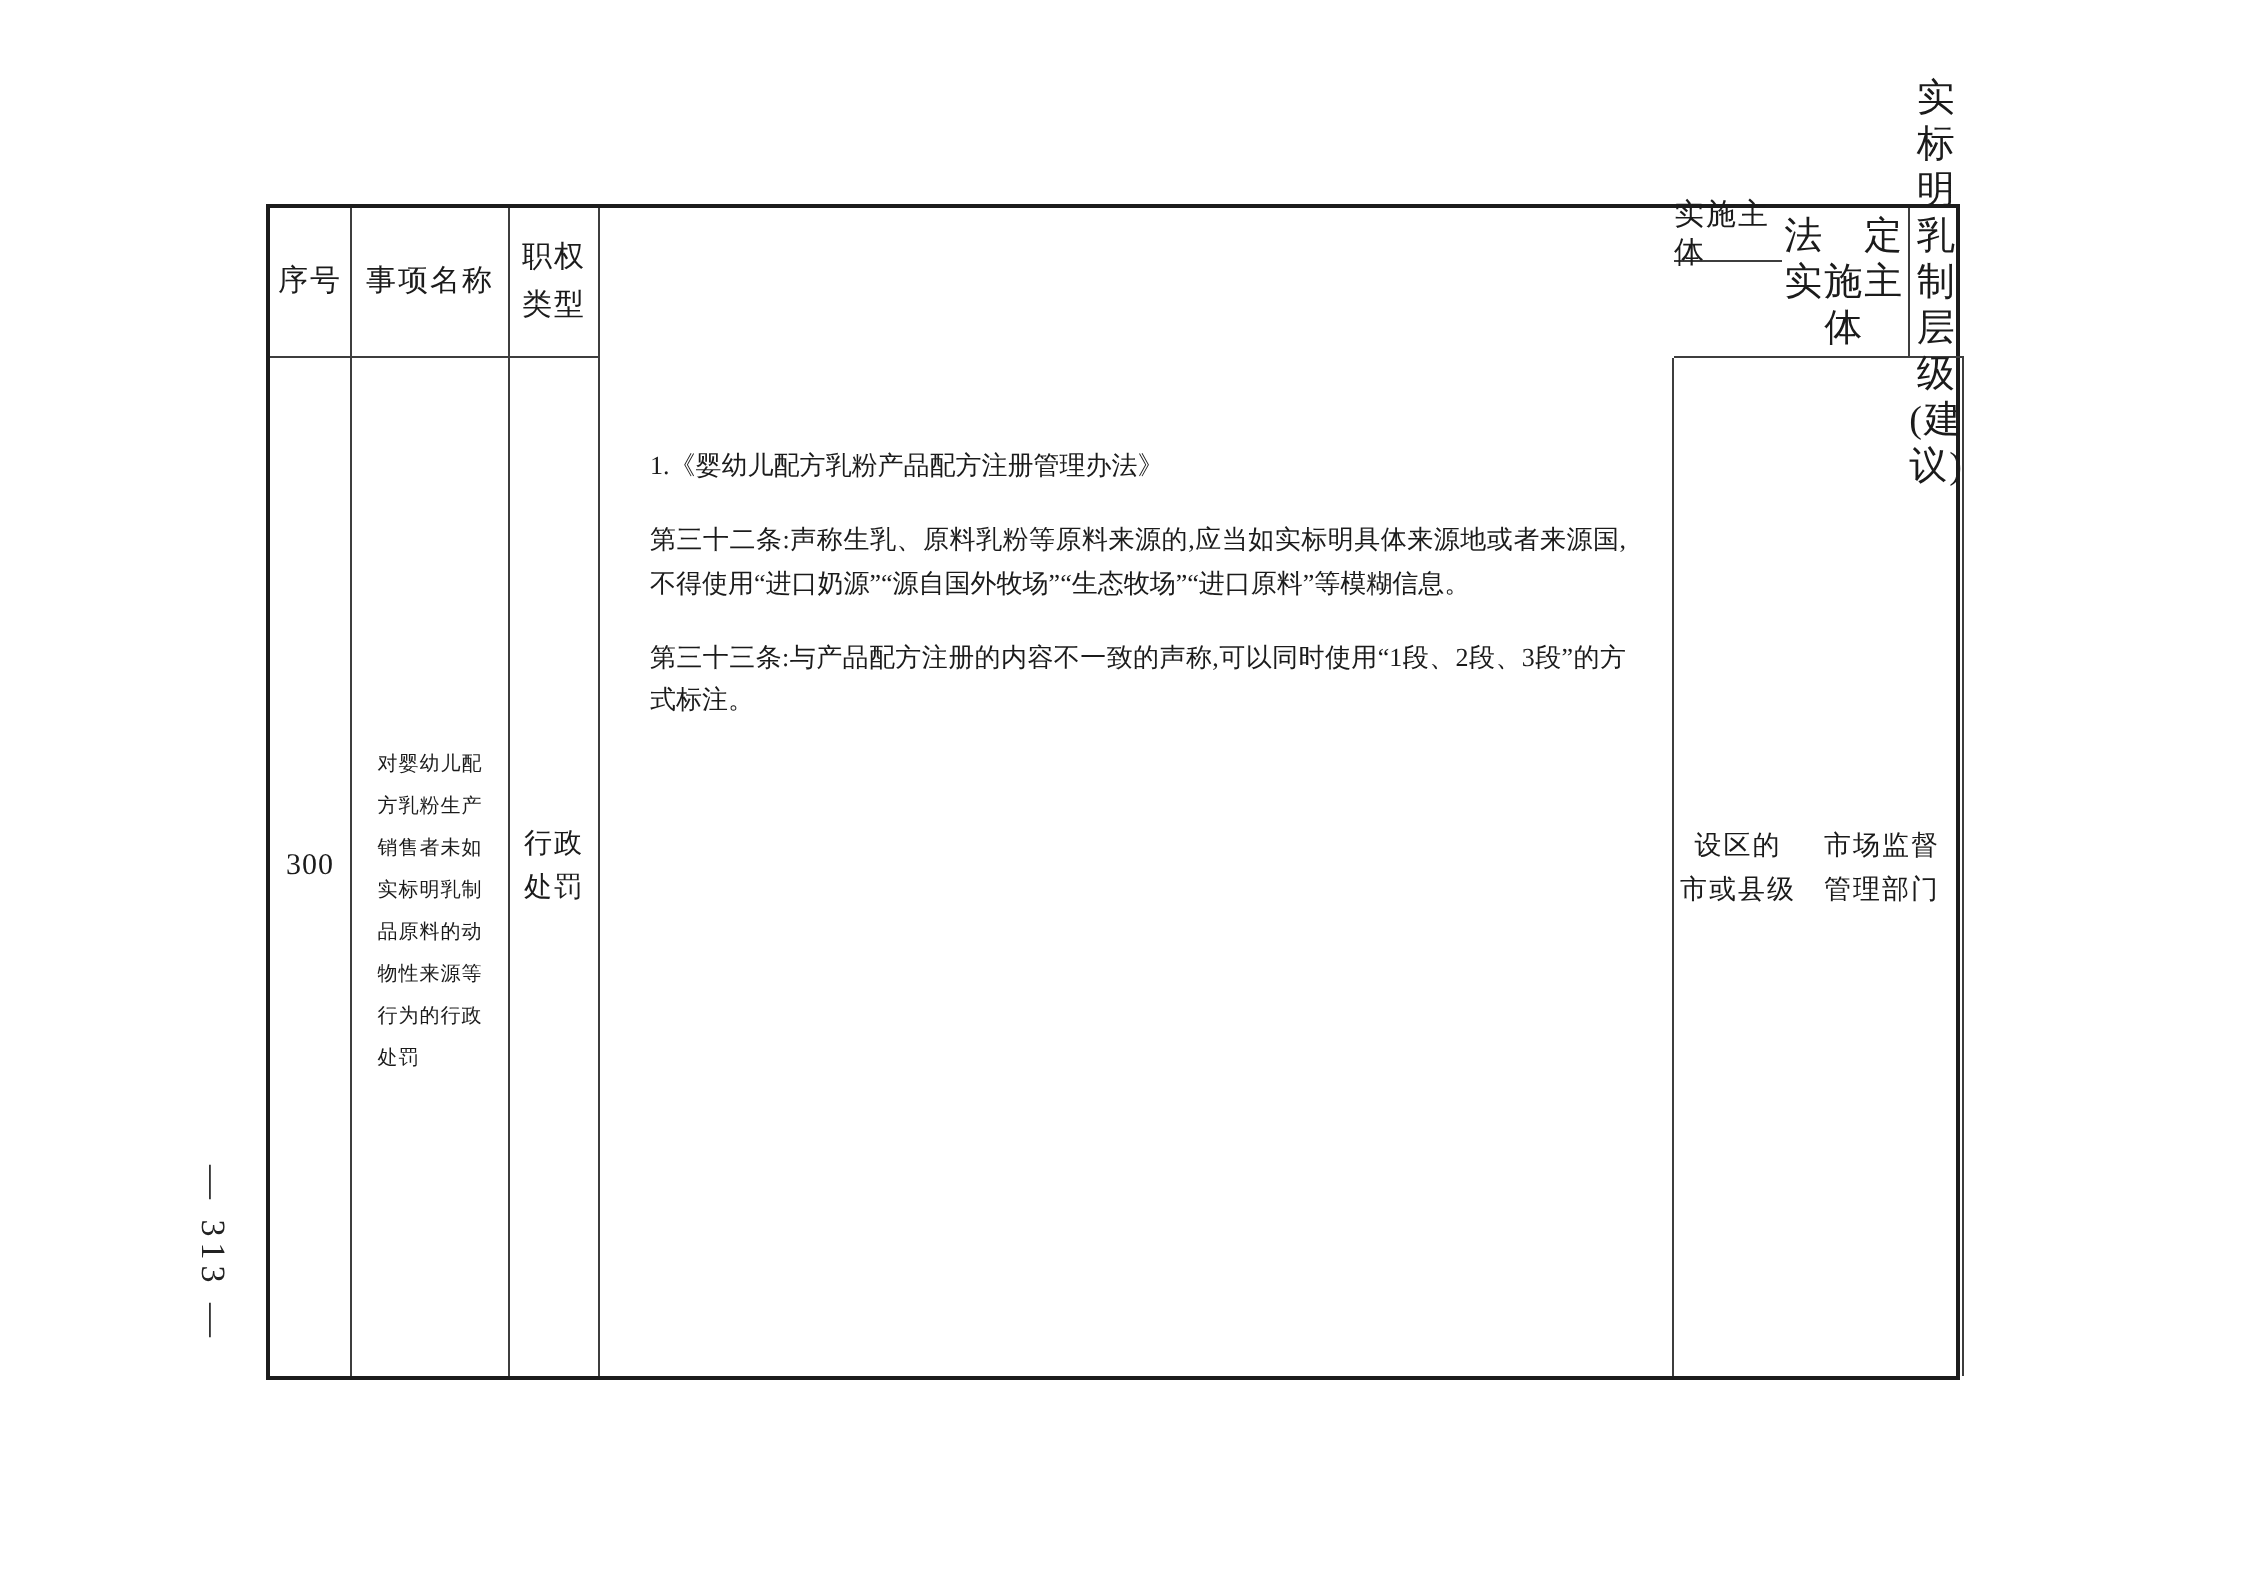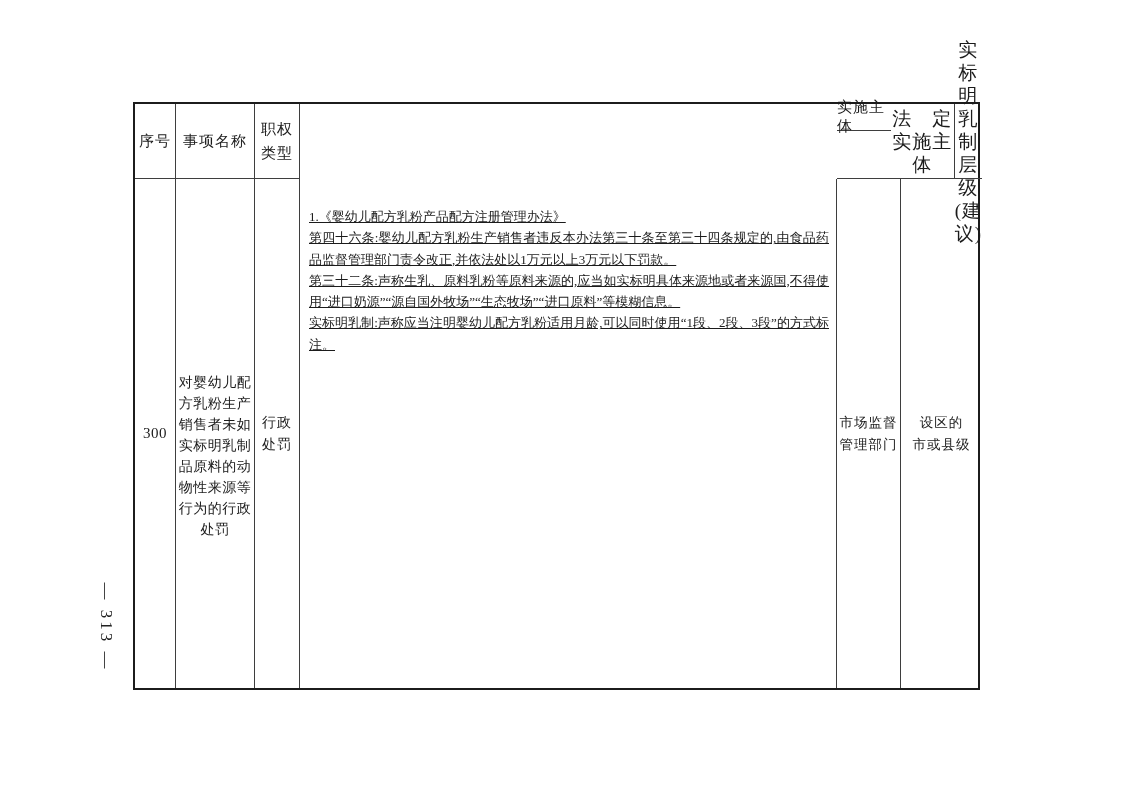--- a/index.html
+++ b/index.html
@@ -95,45 +95,44 @@
   .sub-fading { width: 64px; border-right: 1px solid #3e3e3e; }
   .sub-zeren  { flex: 1; }
   .bcell {
     display: flex;
     align-items: center;
     justify-content: center;
     text-align: center;
   }
   .num-cell { font-size: 15px; letter-spacing: 0.5px; }
   .item-name {
-    font-size: 14px;
+    font-size: 10px;
     line-height: 21px;
     letter-spacing: 0.5px;
     white-space: pre-line;
-    text-align: center;
+    text-align: left;
     margin-top: 44px;
   }
   .authority {
     font-size: 14px;
     line-height: 22px;
     letter-spacing: 1px;
     white-space: pre-line;
     text-align: center;
   }
   .basis-cell {
     display: block;
     padding: 27px 7px 0 9px;
     text-align: justify;
     text-justify: inter-ideograph;
   }
   .law-para {
-    margin: 0;
+    margin: 16px;
     font-size: 13px;
     line-height: 21.3px;
-    text-decoration: underline;
   }
   .subject {
     font-size: 13.5px;
     line-height: 22px;
     letter-spacing: 1px;
     white-space: pre-line;
     text-align: center;
   }
 </style>
 </head>
@@ -169,27 +168,26 @@
 物性来源等
 行为的行政
 处罚</div>
     </div>
     <div class="cell bcell">
       <div class="authority">行政
 处罚</div>
     </div>
     <div class="cell basis-cell">
         <p class="law-para">1.《婴幼儿配方乳粉产品配方注册管理办法》</p>
-        <p class="law-para">第四十六条:婴幼儿配方乳粉生产销售者违反本办法第三十条至第三十四条规定的,由食品药品监督管理部门责令改正,并依法处以1万元以上3万元以下罚款。</p>
         <p class="law-para">第三十二条:声称生乳、原料乳粉等原料来源的,应当如实标明具体来源地或者来源国,不得使用“进口奶源”“源自国外牧场”“生态牧场”“进口原料”等模糊信息。</p>
-        <p class="law-para">实标明乳制:声称应当注明婴幼儿配方乳粉适用月龄,可以同时使用“1段、2段、3段”的方式标注。</p>
+        <p class="law-para">第三十三条:与产品配方注册的内容不一致的声称,可以同时使用“1段、2段、3段”的方式标注。</p>
       </div>
+    <div class="cell bcell last">
+      <div class="subject">设区的
+市或县级</div>
+    </div>
     <div class="cell bcell">
       <div class="subject">市场监督
 管理部门</div>
-    </div>
-    <div class="cell bcell last">
-      <div class="subject">设区的
-市或县级</div>
     </div>
 
   </div>
 </div>
 
 </body></html>

